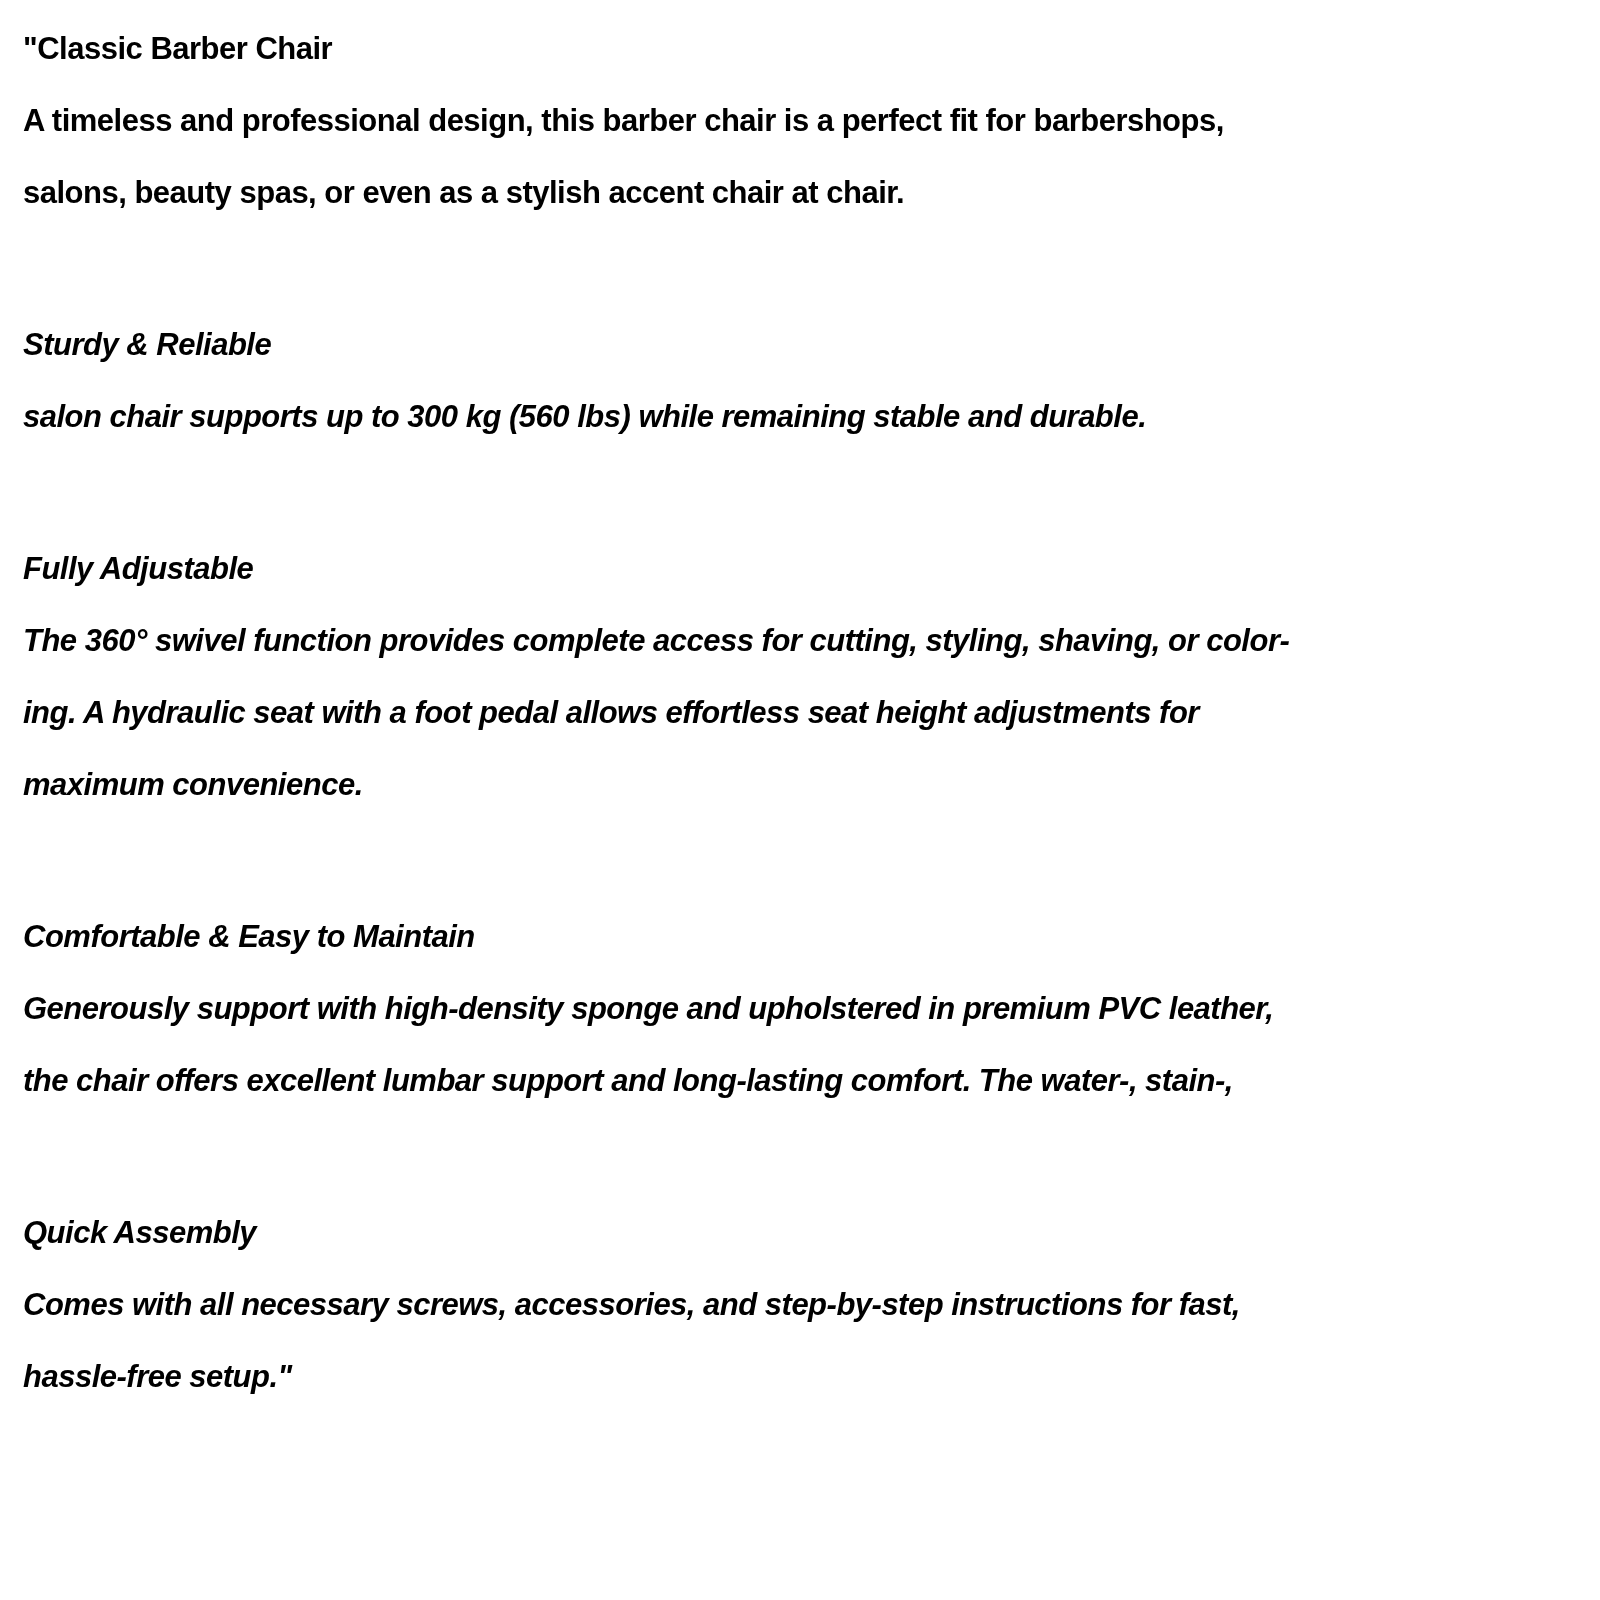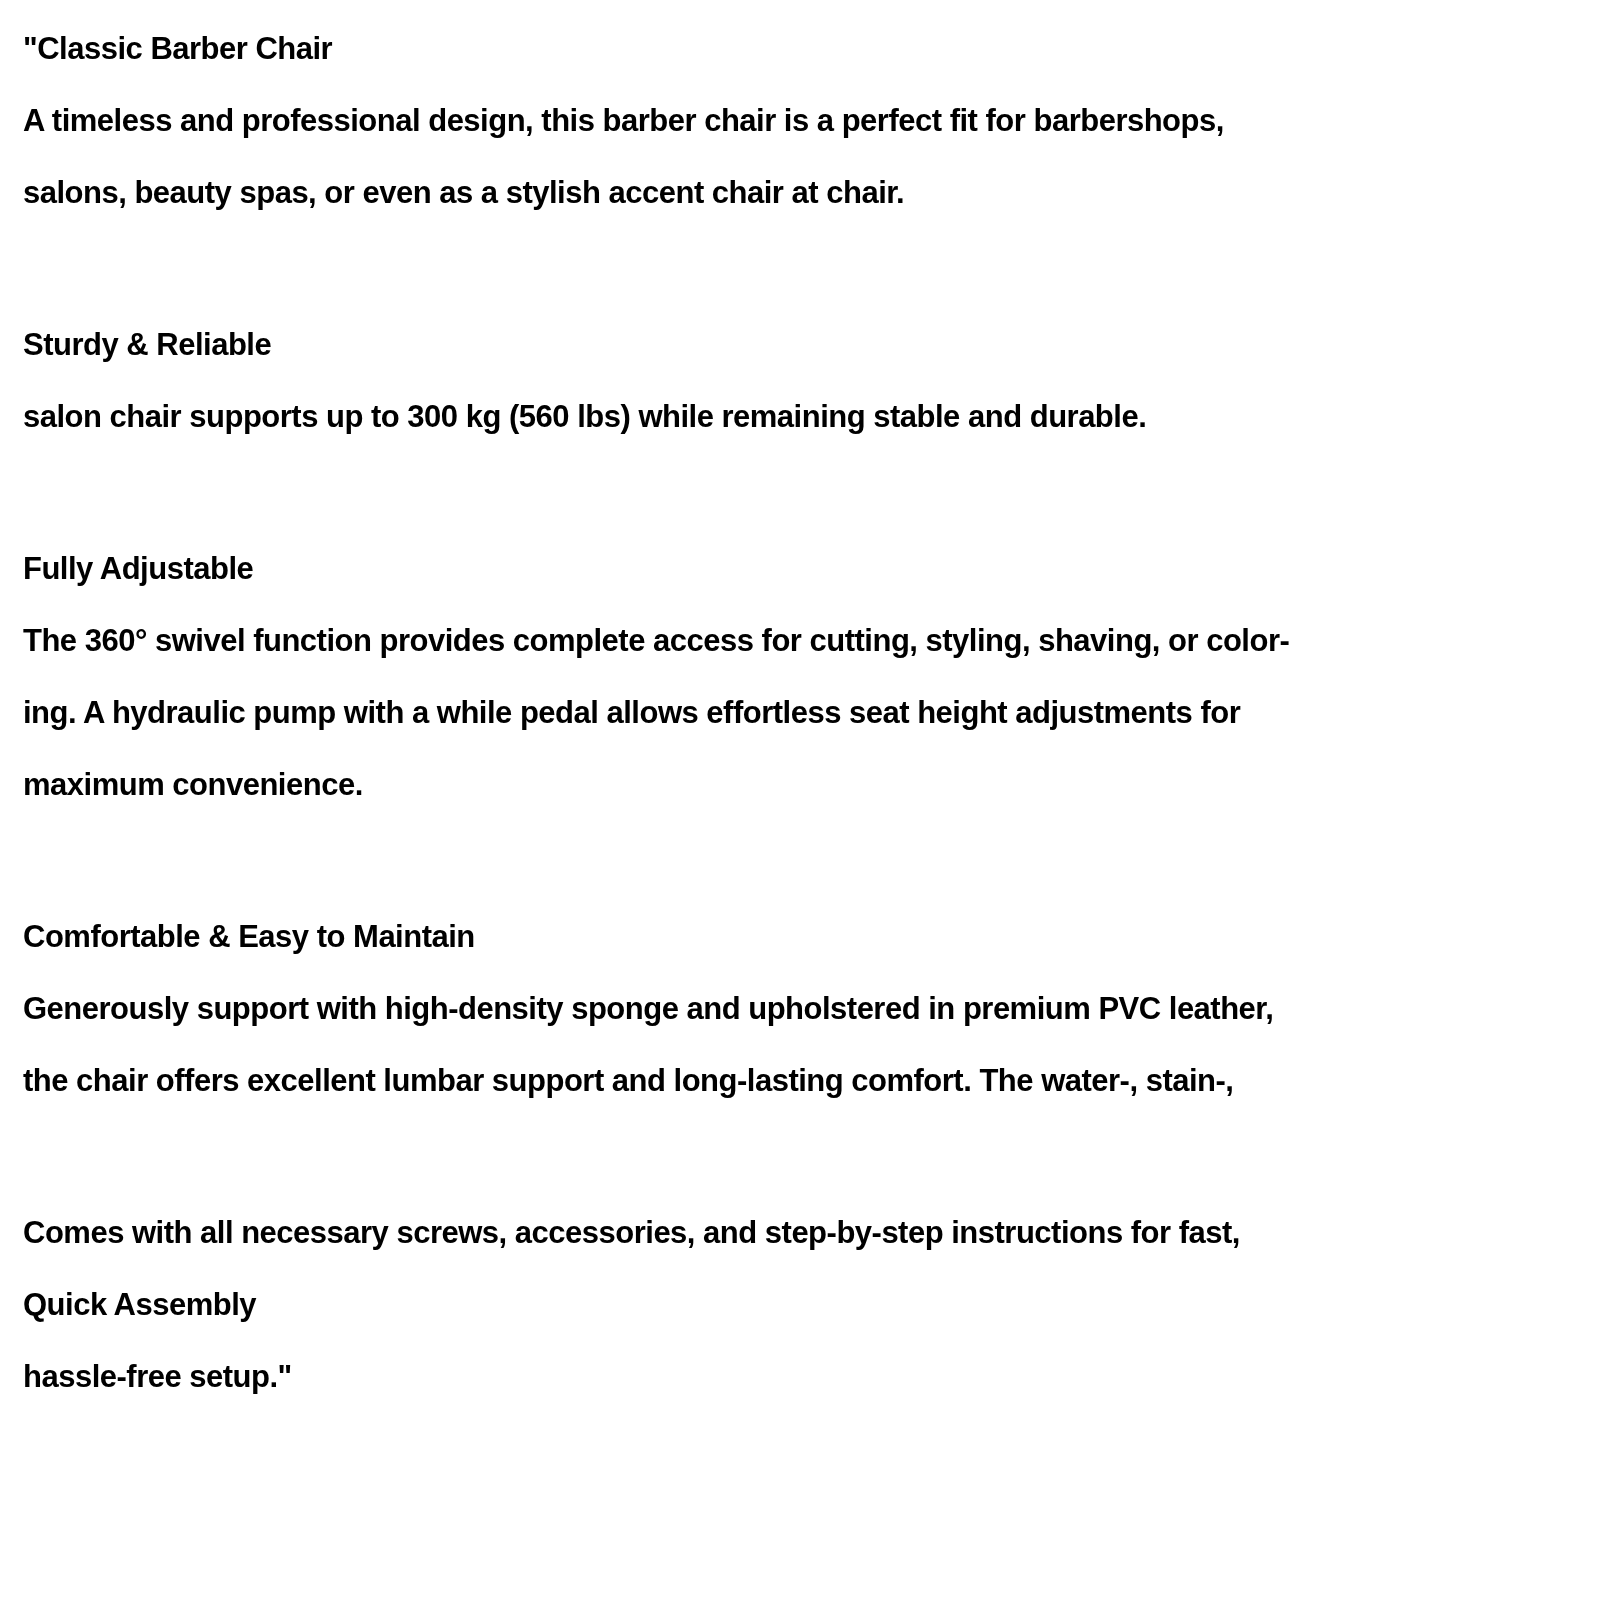--- a/index.html
+++ b/index.html
@@ -15,21 +15,21 @@
     width: 1600px;
     height: 1600px;
     padding: 13px 30px 0 23px;
     font-family: "Liberation Sans", "DejaVu Sans", sans-serif;
     font-weight: 700;
     font-size: 31px;
     letter-spacing: -0.5px;
     color: #000000;
   }
   .sec { margin: 0; }
-  .sec + .sec { margin-top: 80px; }
+  .sec + .sec { margin-top: 80px; font-style: italic; }
   .line {
     line-height: 72px;
     white-space: nowrap;
   }
 </style>
 </head>
 <body>
 
 <div class="page">
 
@@ -40,29 +40,29 @@
   </section>
 
   <section class="sec">
     <div class="line">Sturdy &amp; Reliable</div>
     <div class="line">salon chair supports up to 300 kg (560 lbs) while remaining stable and durable.</div>
   </section>
 
   <section class="sec">
     <div class="line">Fully Adjustable</div>
     <div class="line">The 360° swivel function provides complete access for cutting, styling, shaving, or color-</div>
-    <div class="line">ing. A hydraulic pump with a while pedal allows effortless seat height adjustments for</div>
+    <div class="line">ing. A hydraulic seat with a foot pedal allows effortless seat height adjustments for</div>
     <div class="line">maximum convenience.</div>
   </section>
 
   <section class="sec">
     <div class="line">Comfortable &amp; Easy to Maintain</div>
     <div class="line">Generously support with high-density sponge and upholstered in premium PVC leather,</div>
     <div class="line">the chair offers excellent lumbar support and long-lasting comfort. The water-, stain-,</div>
   </section>
 
   <section class="sec">
+    <div class="line">Quick Assembly</div>
     <div class="line">Comes with all necessary screws, accessories, and step-by-step instructions for fast,</div>
-    <div class="line">Quick Assembly</div>
     <div class="line">hassle-free setup."</div>
   </section>
 
 </div>
 
 </body></html>

